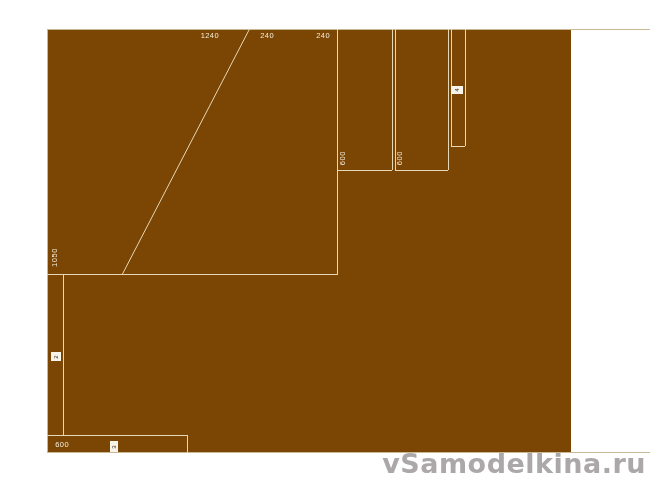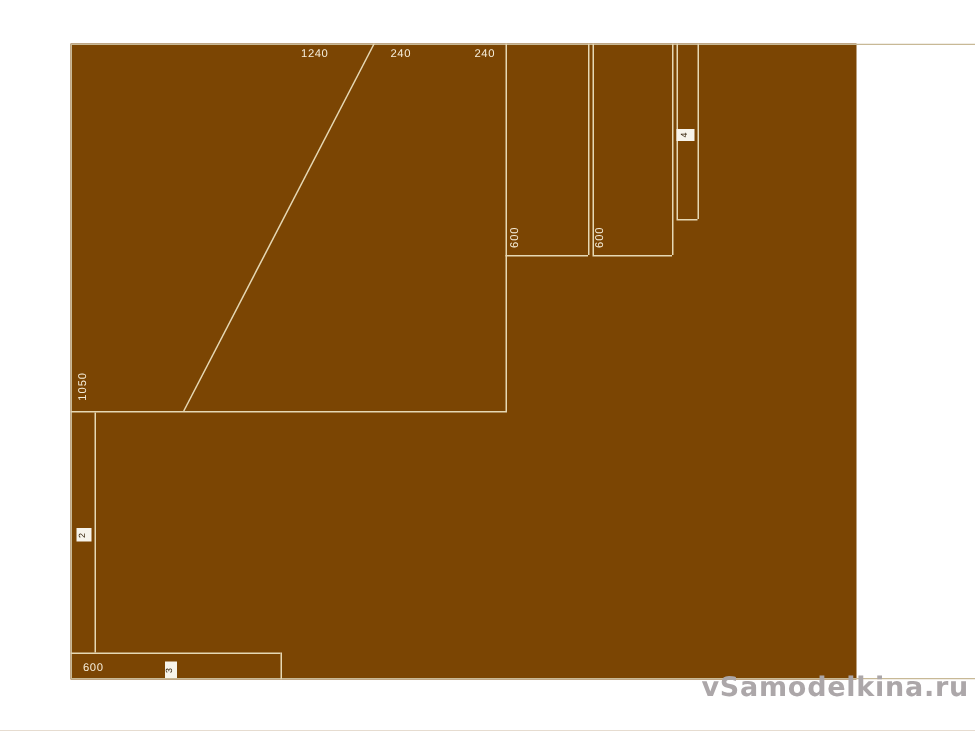--- a/index.html
+++ b/index.html
@@ -31,21 +31,21 @@
   }
   .numbox{
     position:absolute; background:var(--box_bg); color:var(--box_text);
     display:flex; align-items:center; justify-content:center;
     font-size:6px; line-height:1; overflow:hidden;
   }
   .numbox .rot{display:block; transform:rotate(-90deg);}
   .watermark{
     position:absolute; right:4px; top:448px;
     font-family:"DejaVu Sans", sans-serif; font-weight:bold;
-    font-size:18px; color:var(--watermark); letter-spacing:0.5px;
+    font-size:27px; color:var(--watermark); letter-spacing:0.5px;
     white-space:nowrap;
     text-align:right;
   }
 </style>
 </head>
 <body>
 
 <div class="page">
 
   <div class="sheet">

